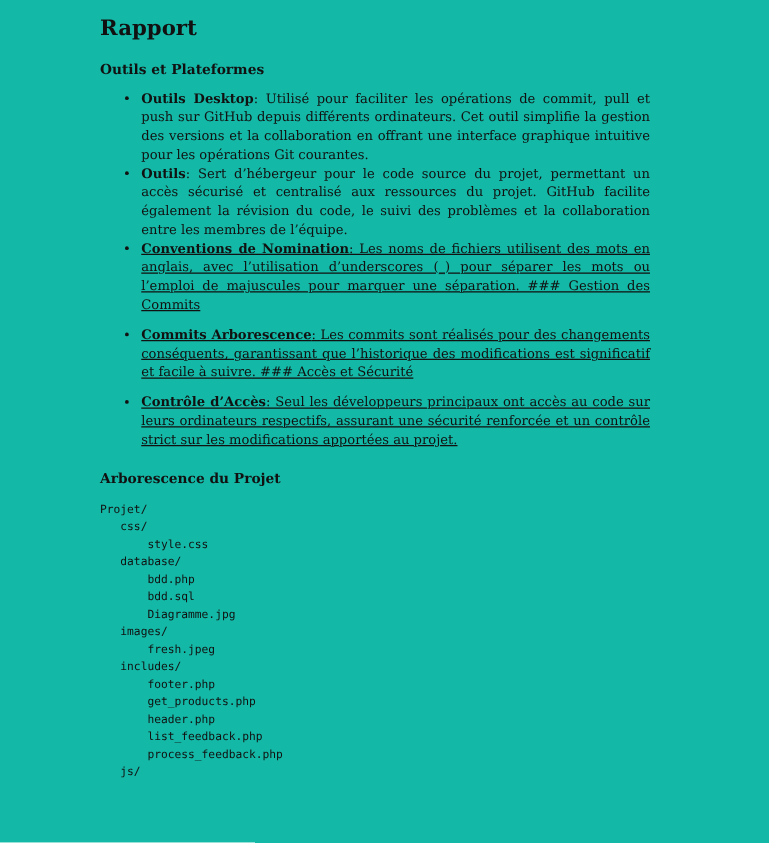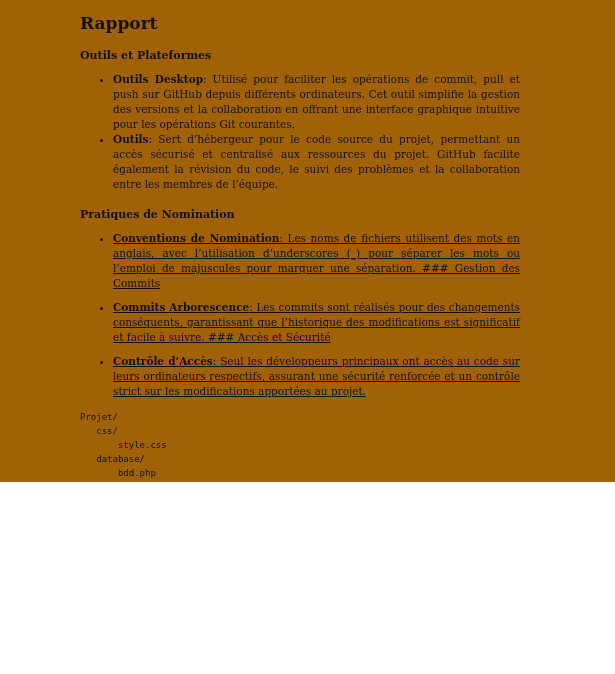--- a/index.html
+++ b/index.html
@@ -1,21 +1,21 @@
 <!DOCTYPE html>
 <html><head>
 <meta charset="utf-8">
 <style>
   * { box-sizing: border-box; }
   html, body { margin: 0; padding: 0; background: #ffffff; }
   .page {
     position: relative;
     width: 615px;
-    height: 482px;
-    background: #a16207;
+    height: 674px;
+    background: #14b8a6;
     color: #111111;
     font-family: "DejaVu Serif", serif;
     font-size: 10.5px;
     line-height: 15px;
     padding: 13px 95px 0 80px;
     overflow: hidden;
   }
   .doc-title {
     font-size: 17px;
     line-height: 20px;
@@ -64,33 +64,33 @@
   <h2 class="sec-heading">Outils et Plateformes</h2>
   <ul class="bullets">
     <li>
       <span class="b">Outils Desktop</span><span>: Utilisé pour faciliter les opérations de commit, pull et push sur GitHub depuis différents ordinateurs. Cet outil simplifie la gestion des versions et la collaboration en offrant une interface graphique intuitive pour les opérations Git courantes.</span>
     </li>
     <li>
       <span class="b">Outils</span><span>: Sert d’hébergeur pour le code source du projet, permettant un accès sécurisé et centralisé aux ressources du projet. GitHub facilite également la révision du code, le suivi des problèmes et la collaboration entre les membres de l’équipe.</span>
     </li>
   </ul>
 
-  <h2 class="sec-heading">Pratiques de Nomination</h2>
   <ul class="bullets loose">
     <li>
       <span class="b">Conventions de Nomination</span><span>: Les noms de fichiers utilisent des mots en anglais, avec l’utilisation d’underscores (_) pour séparer les mots ou l’emploi de majuscules pour marquer une séparation. ### Gestion des Commits</span>
     </li>
     <li>
       <span class="b">Commits Arborescence</span><span>: Les commits sont réalisés pour des changements conséquents, garantissant que l’historique des modifications est significatif et facile à suivre. ### Accès et Sécurité</span>
     </li>
     <li>
       <span class="b">Contrôle d’Accès</span><span>: Seul les développeurs principaux ont accès au code sur leurs ordinateurs respectifs, assurant une sécurité renforcée et un contrôle strict sur les modifications apportées au projet.</span>
     </li>
   </ul>
 
+  <h2 class="sec-heading">Arborescence du Projet</h2>
   <pre class="code-tree">Projet/
    css/
        style.css
    database/
        bdd.php
        bdd.sql
        Diagramme.jpg
    images/
        fresh.jpeg
    includes/

